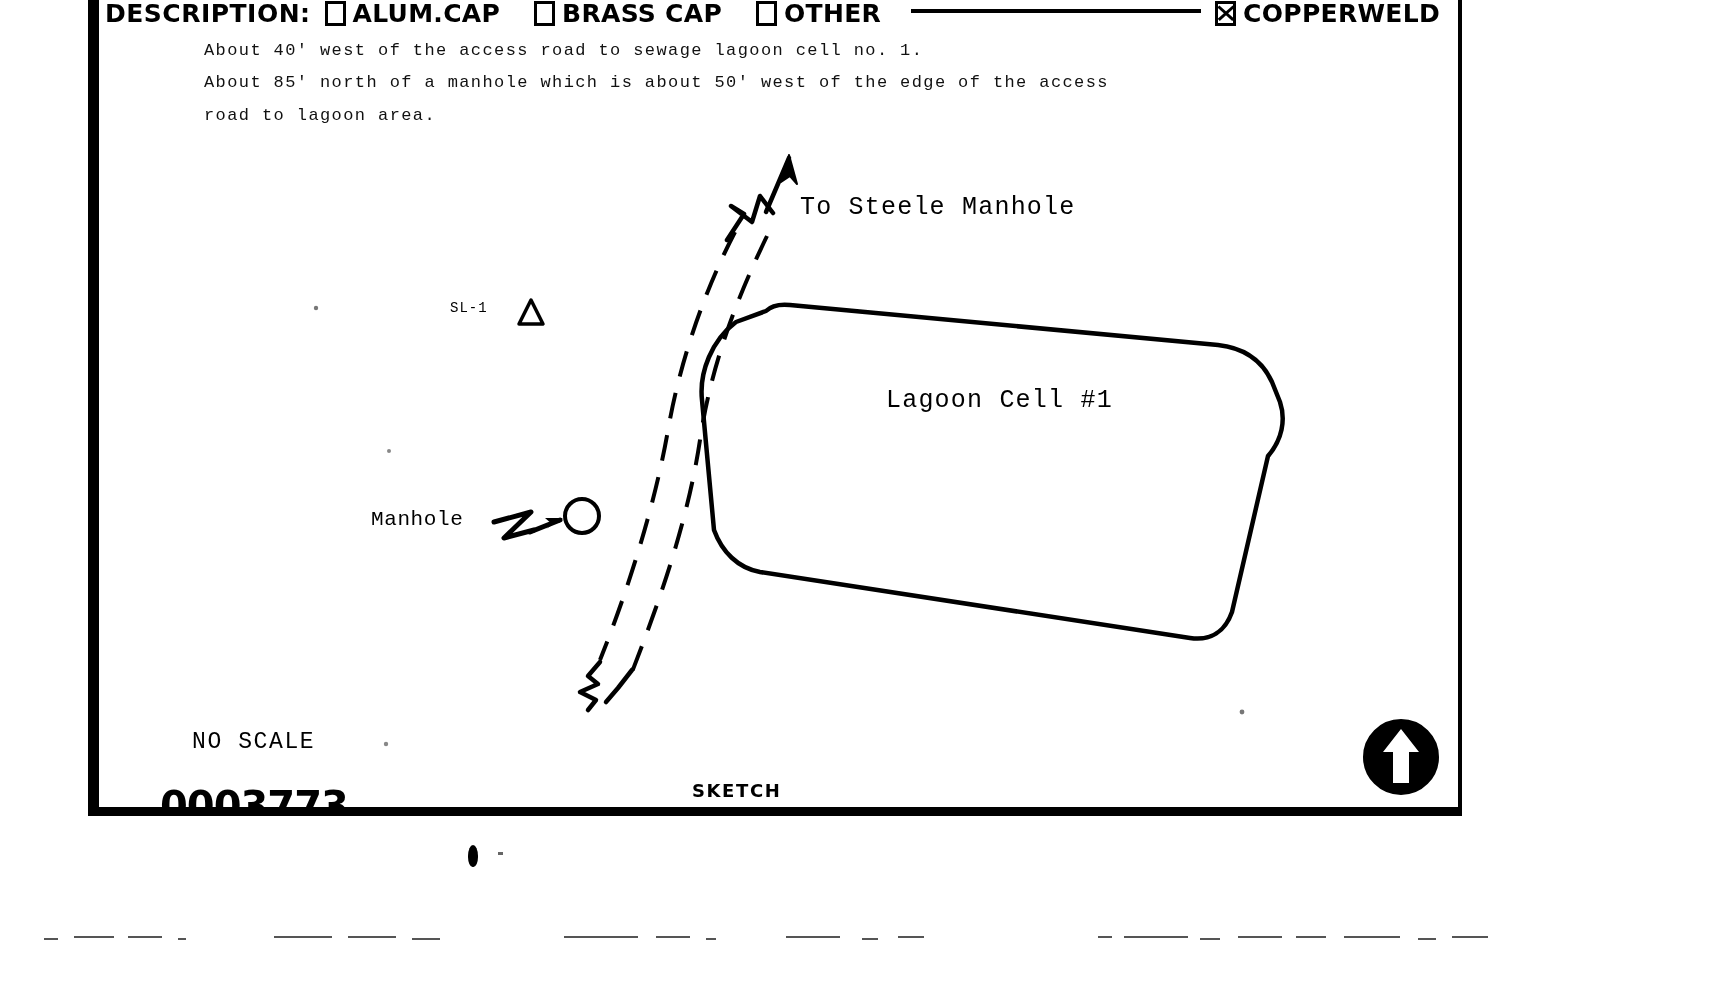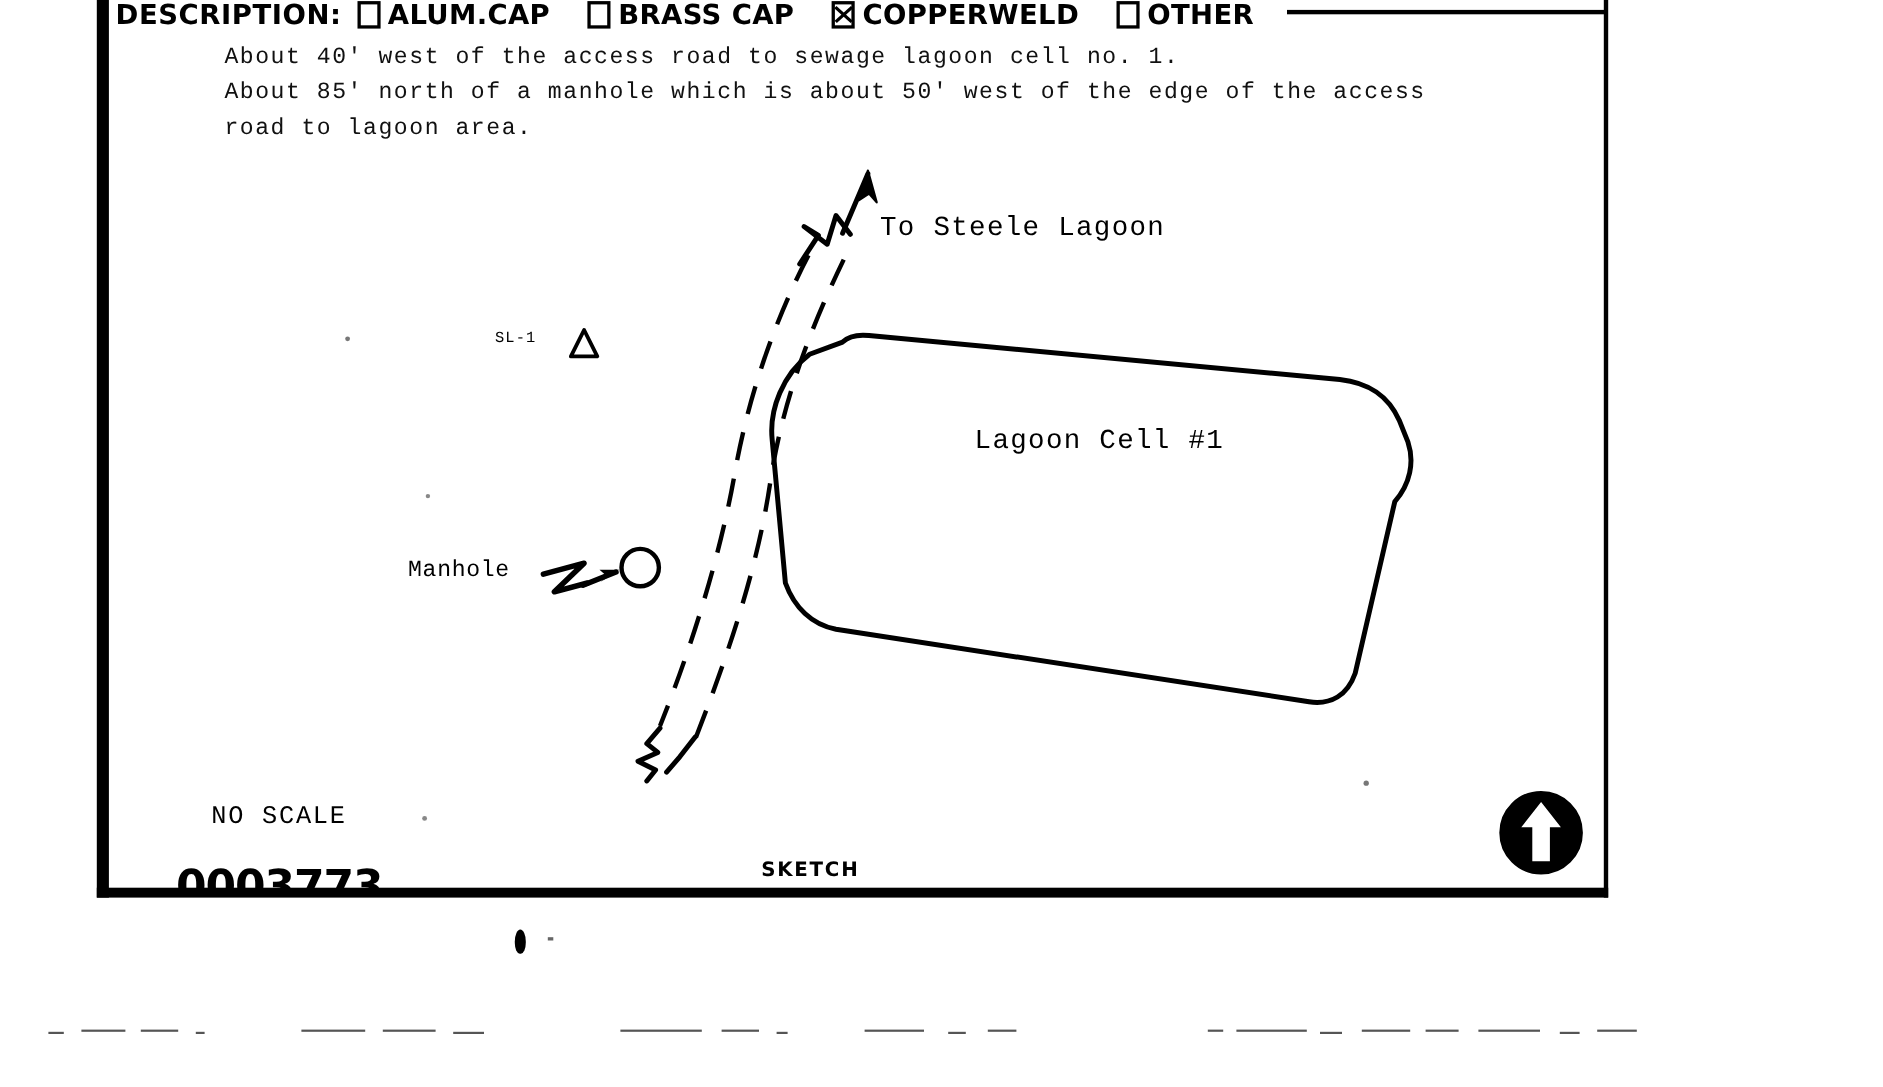--- a/index.html
+++ b/index.html
@@ -65,21 +65,21 @@
     border-bottom:4px solid #000;
     margin-left:10px;
     margin-bottom:4px;
   }
 
   
   .typed{
     position:absolute;
     left:204px;
     font-family:"Liberation Mono", monospace;
-    font-size:21px;
+    font-size:17px;
     letter-spacing:1.4px;
     color:#111;
     white-space:nowrap;
   }
   .typed.l1{top:41px;}
   .typed.l2{top:73px;}
   .typed.l3{top:106px;}
 
   
   .sk-label{
@@ -145,28 +145,28 @@
       <span class="cb"></span>
       <span class="cb-label">ALUM.CAP</span>
     </span>
 
     <span class="cb-group">
       <span class="cb"></span>
       <span class="cb-label">BRASS CAP</span>
     </span>
 
     <span class="cb-group">
-      <span class="cb checked"></span>
-      <span class="cb-label">COPPERWELD</span>
-    </span>
-
-    <span class="cb-group">
       <span class="cb"></span>
       <span class="cb-label">OTHER</span>
       <span class="other-line"></span>
+    </span>
+
+    <span class="cb-group">
+      <span class="cb checked"></span>
+      <span class="cb-label">COPPERWELD</span>
     </span>
   </div>
 
   <div class="typed l1">About 40' west of the access road to sewage lagoon cell no. 1.</div>
   <div class="typed l2">About 85' north of a manhole which is about 50' west of the edge of the access</div>
   <div class="typed l3">road to lagoon area.</div>
 
   <svg id="sketch-svg" viewBox="0 0 1712 988">
 
     <path fill="none" stroke="#000" stroke-width="4" stroke-dasharray="26,17" stroke-linecap="butt" d="M735,232 C710,280 682,350 668,430 C655,505 628,590 600,660"></path>
@@ -202,21 +202,21 @@
     <path fill="none" stroke="#000" stroke-width="5" stroke-linecap="round" stroke-linejoin="round" d="M494,522 L531,512 L504,538 L534,530"></path>
     <path fill="none" stroke="#000" stroke-width="5" stroke-linecap="round" d="M530,532 L560,520"></path>
     <path fill="#000" d="M563,518 L545,518 L552,524 L546,529 Z"></path>
 
     <circle cx="316" cy="308" r="2.2" fill="#777"></circle>
     <circle cx="389" cy="451" r="2" fill="#888"></circle>
     <circle cx="1242" cy="712" r="2.4" fill="#777"></circle>
     <circle cx="386" cy="744" r="2.2" fill="#888"></circle>
   </svg>
 
-  <div class="sk-label" id="lbl-steele">To Steele Lagoon</div>
+  <div class="sk-label" id="lbl-steele">To Steele Manhole</div>
 
   <div class="sk-label" id="lbl-sl1">SL-1</div>
 
   <div class="sk-label" id="lbl-lagoon">Lagoon Cell #1</div>
 
   <div class="sk-label" id="lbl-manhole">Manhole</div>
 
   <div class="sk-label" id="lbl-noscale">NO SCALE</div>
 
   <div class="sk-label" id="lbl-sketch">SKETCH</div>

